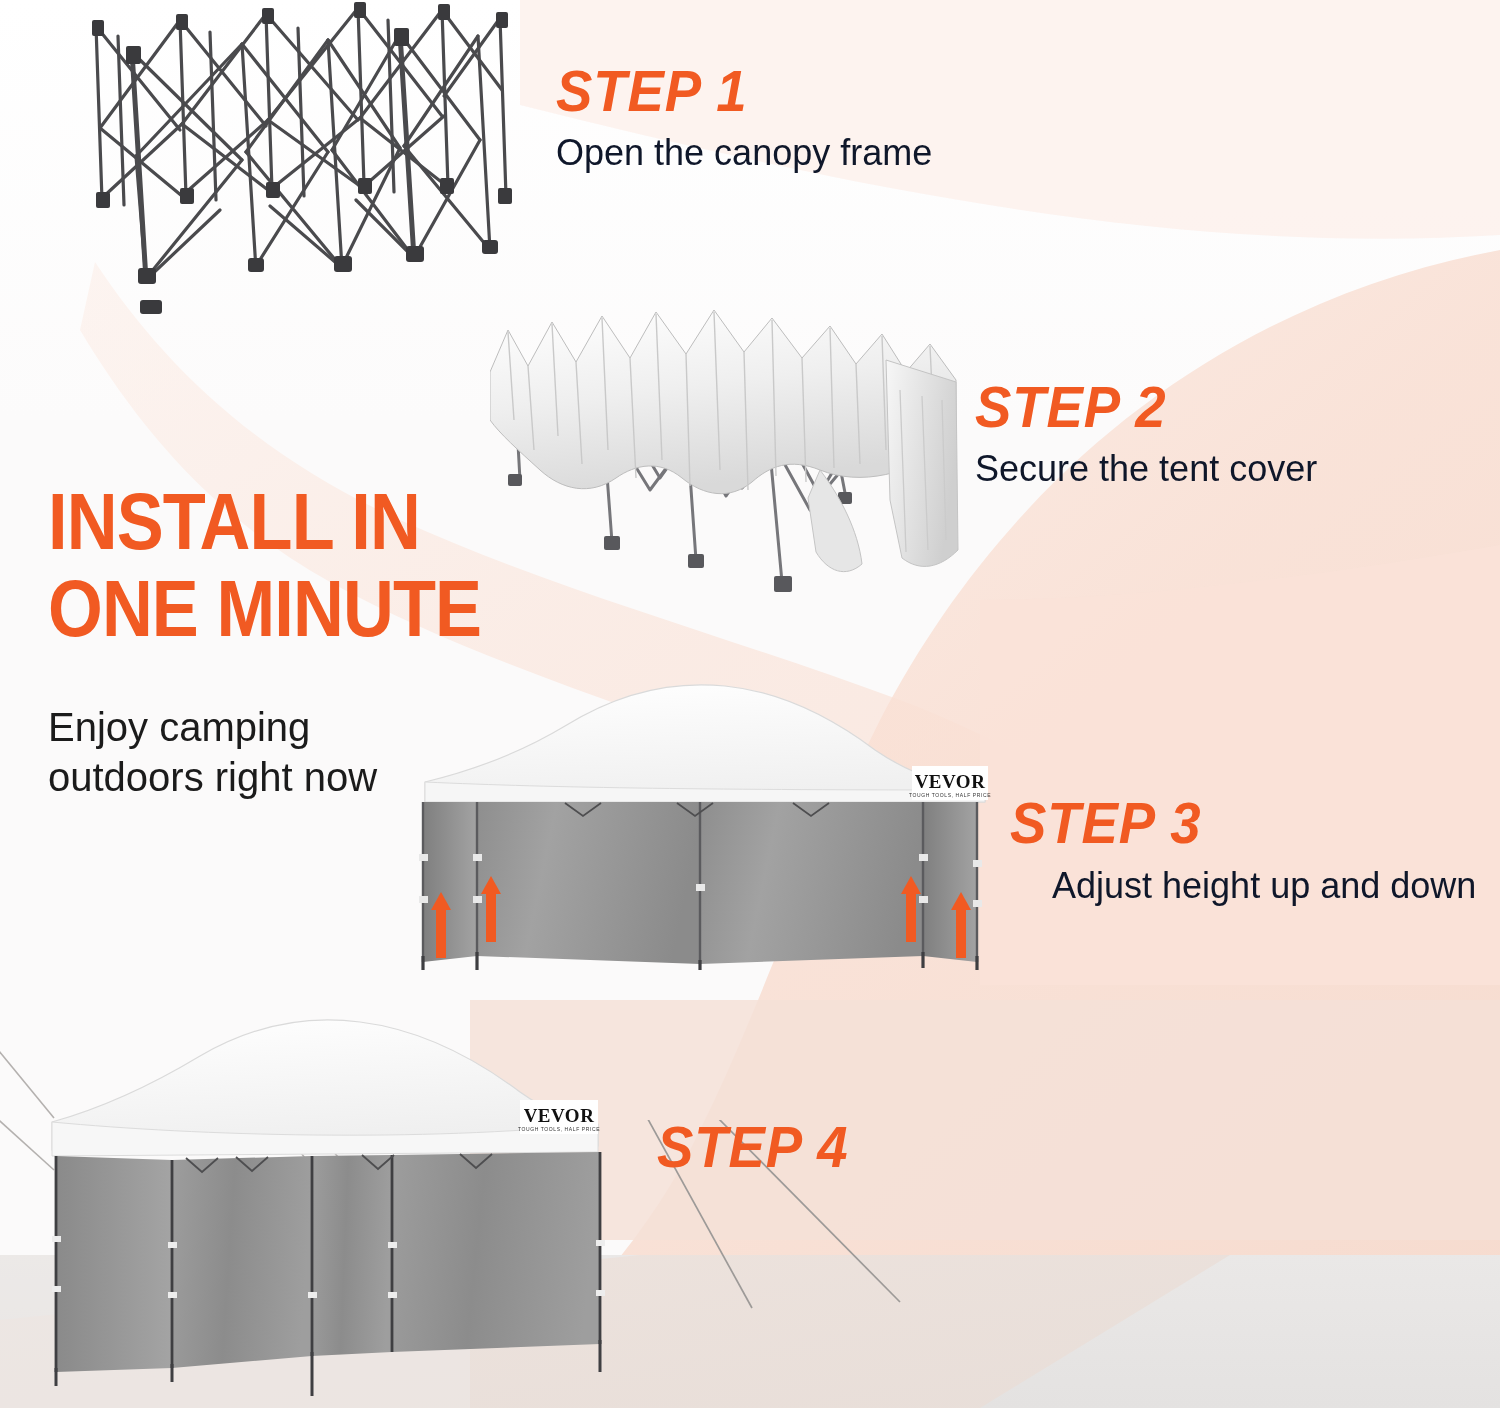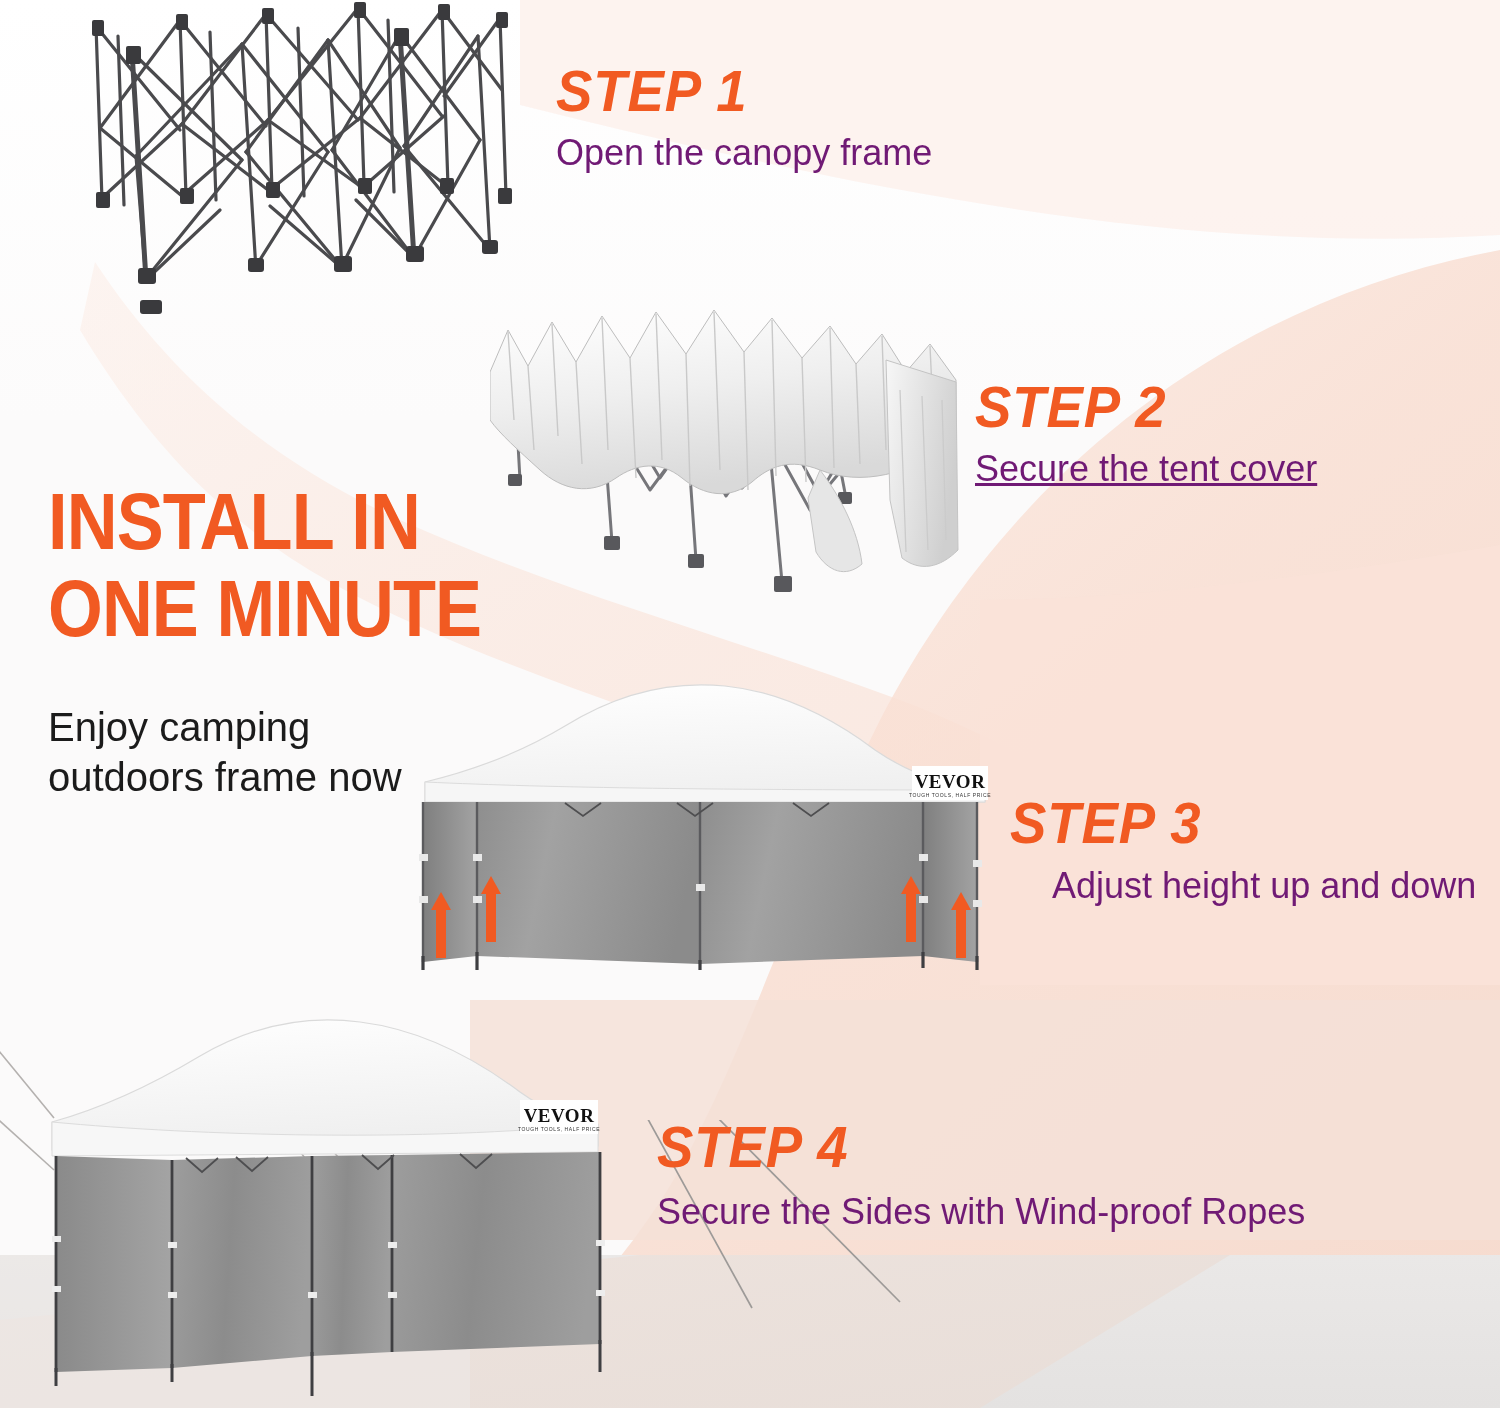--- a/index.html
+++ b/index.html
@@ -18,21 +18,21 @@
     font-weight:bold;
     font-style:italic;
     letter-spacing:1px;
     font-size:58px;
     line-height:1;
     font-family:"Liberation Sans","DejaVu Sans",sans-serif;
     transform:scaleX(0.94);
     transform-origin:left center;
   }
   .step-desc{
-    color:#701a75;
+    color:#0f172a;
     font-size:36px;
     line-height:1.12;
     font-weight:400;
     font-family:"Liberation Sans","DejaVu Sans",sans-serif;
   }
   .headline{
     color:#F15A22;
     font-weight:bold;
     font-size:80px;
     line-height:0.98;
@@ -248,21 +248,21 @@
     </g>
 
     <path d="M396 60 L466 82 L468 250 C 450 268 430 272 412 258 L400 200 Z" fill="url(#coverG2)" stroke="#C4C4C4" stroke-width="1"></path>
     <path d="M330 170 C 350 196 368 230 372 264 C 356 278 338 272 326 252 L318 198 Z" fill="#E6E6E6" stroke="#C4C4C4" stroke-width="1"></path>
     <g stroke="#CBCBCB" stroke-width="1.3" fill="none">
       <path d="M410 90 L416 252 M432 96 L438 250 M452 100 L456 240"></path>
     </g>
   </svg>
 
   <div class="txt step-label" style="left:975px; top:378px;">STEP 2</div>
-  <div class="txt step-desc" style="left:975px; top:449px;text-decoration:underline;">Secure the tent cover</div>
+  <div class="txt step-desc" style="left:975px; top:449px;">Secure the tent cover</div>
 
   <svg class="art" style="left:415px; top:670px;" width="585" height="300" viewBox="0 0 585 300">
     <defs>
       <linearGradient id="roof3" x1="0" y1="0" x2="0.25" y2="1">
         <stop offset="0%" stop-color="#FFFFFF"></stop>
         <stop offset="100%" stop-color="#F0F0F0"></stop>
       </linearGradient>
       <linearGradient id="wall3" x1="0" y1="0" x2="1" y2="0.15">
         <stop offset="0%" stop-color="#8E8E8E"></stop>
         <stop offset="35%" stop-color="#A2A2A2"></stop>
@@ -430,20 +430,19 @@
   </svg>
 
   <svg class="art" style="left:600px; top:1120px;" width="420" height="288" viewBox="0 0 420 288">
     <g stroke="#9D9A98" stroke-width="1.7" fill="none">
       <line x1="44" y1="-8" x2="152" y2="188"></line>
       <line x1="112" y1="-8" x2="300" y2="182"></line>
     </g>
   </svg>
 
   <div class="txt step-label" style="left:657px; top:1118px;">STEP 4</div>
-  <div class="txt step-desc" style="left:657px; top:1192px;">Secure the Sides with Wind-proof Ropes</div>
 
   <div class="txt headline" style="left:48px; top:483px;">INSTALL IN</div>
   <div class="txt headline" style="left:48px; top:570px;">ONE MINUTE</div>
   <div class="txt subhead" style="left:48px; top:702px;">Enjoy camping</div>
-  <div class="txt subhead" style="left:48px; top:752px;">outdoors frame now</div>
+  <div class="txt subhead" style="left:48px; top:752px;">outdoors right now</div>
 
 </div>
 
 </body></html>

